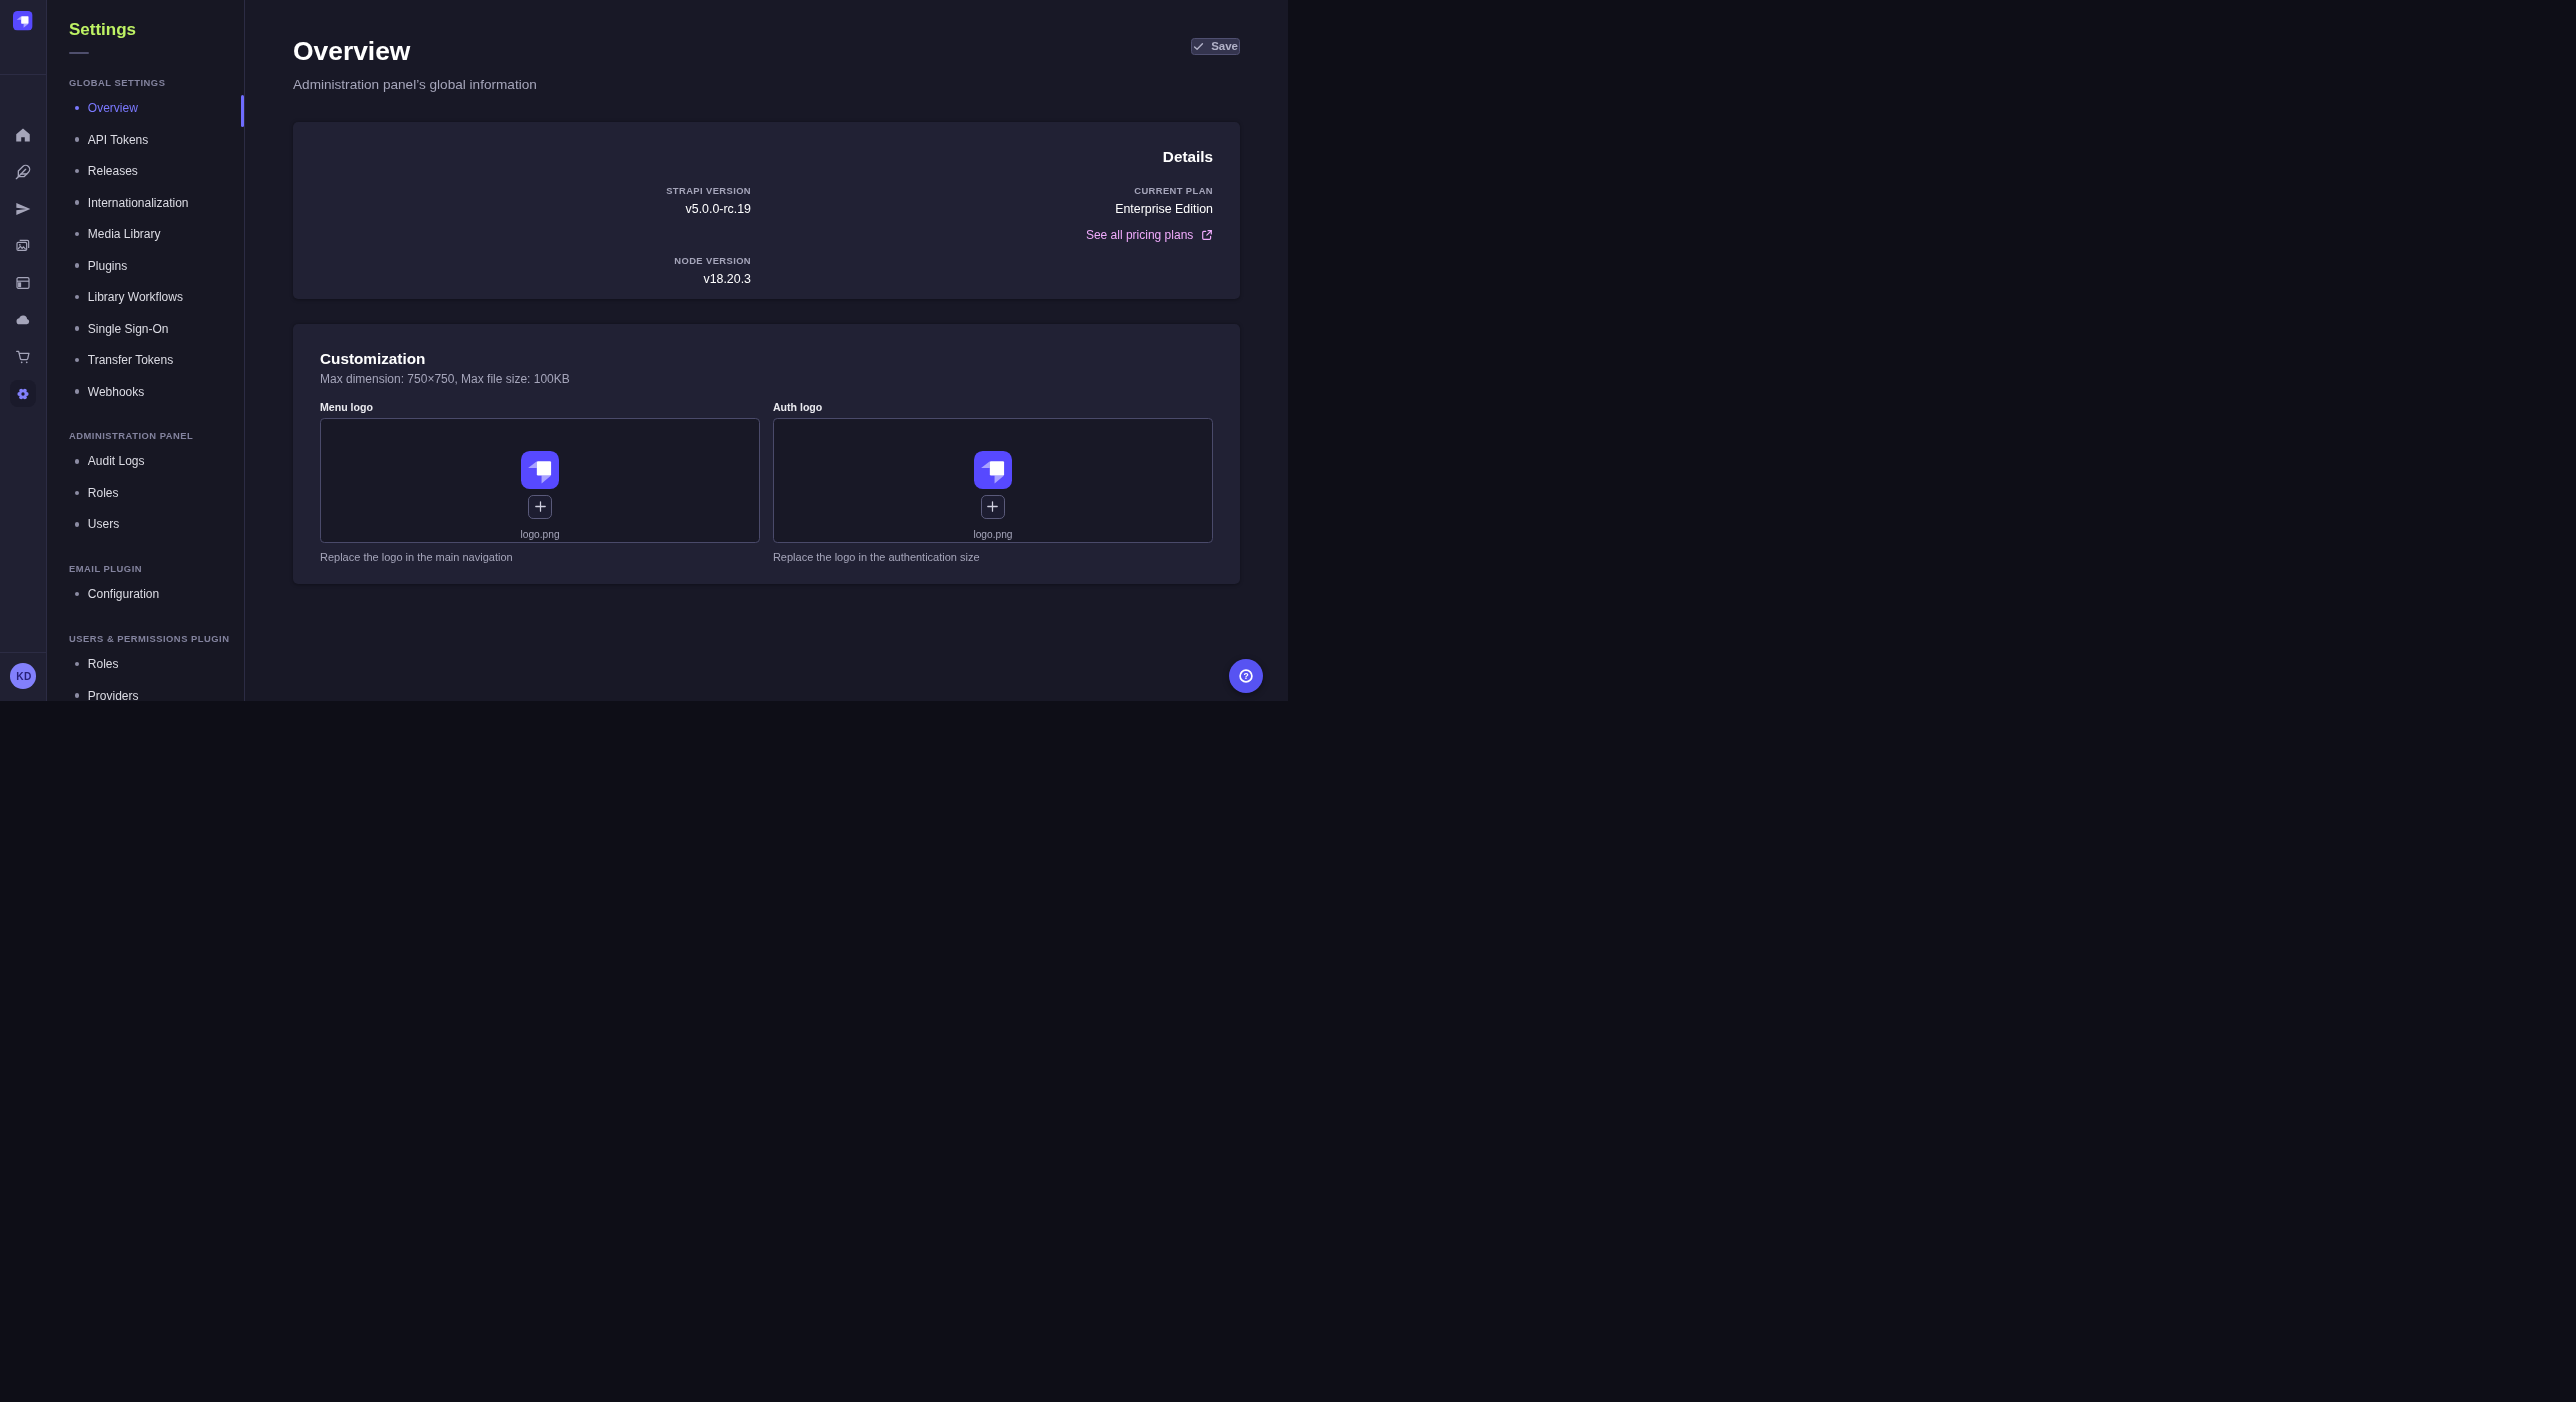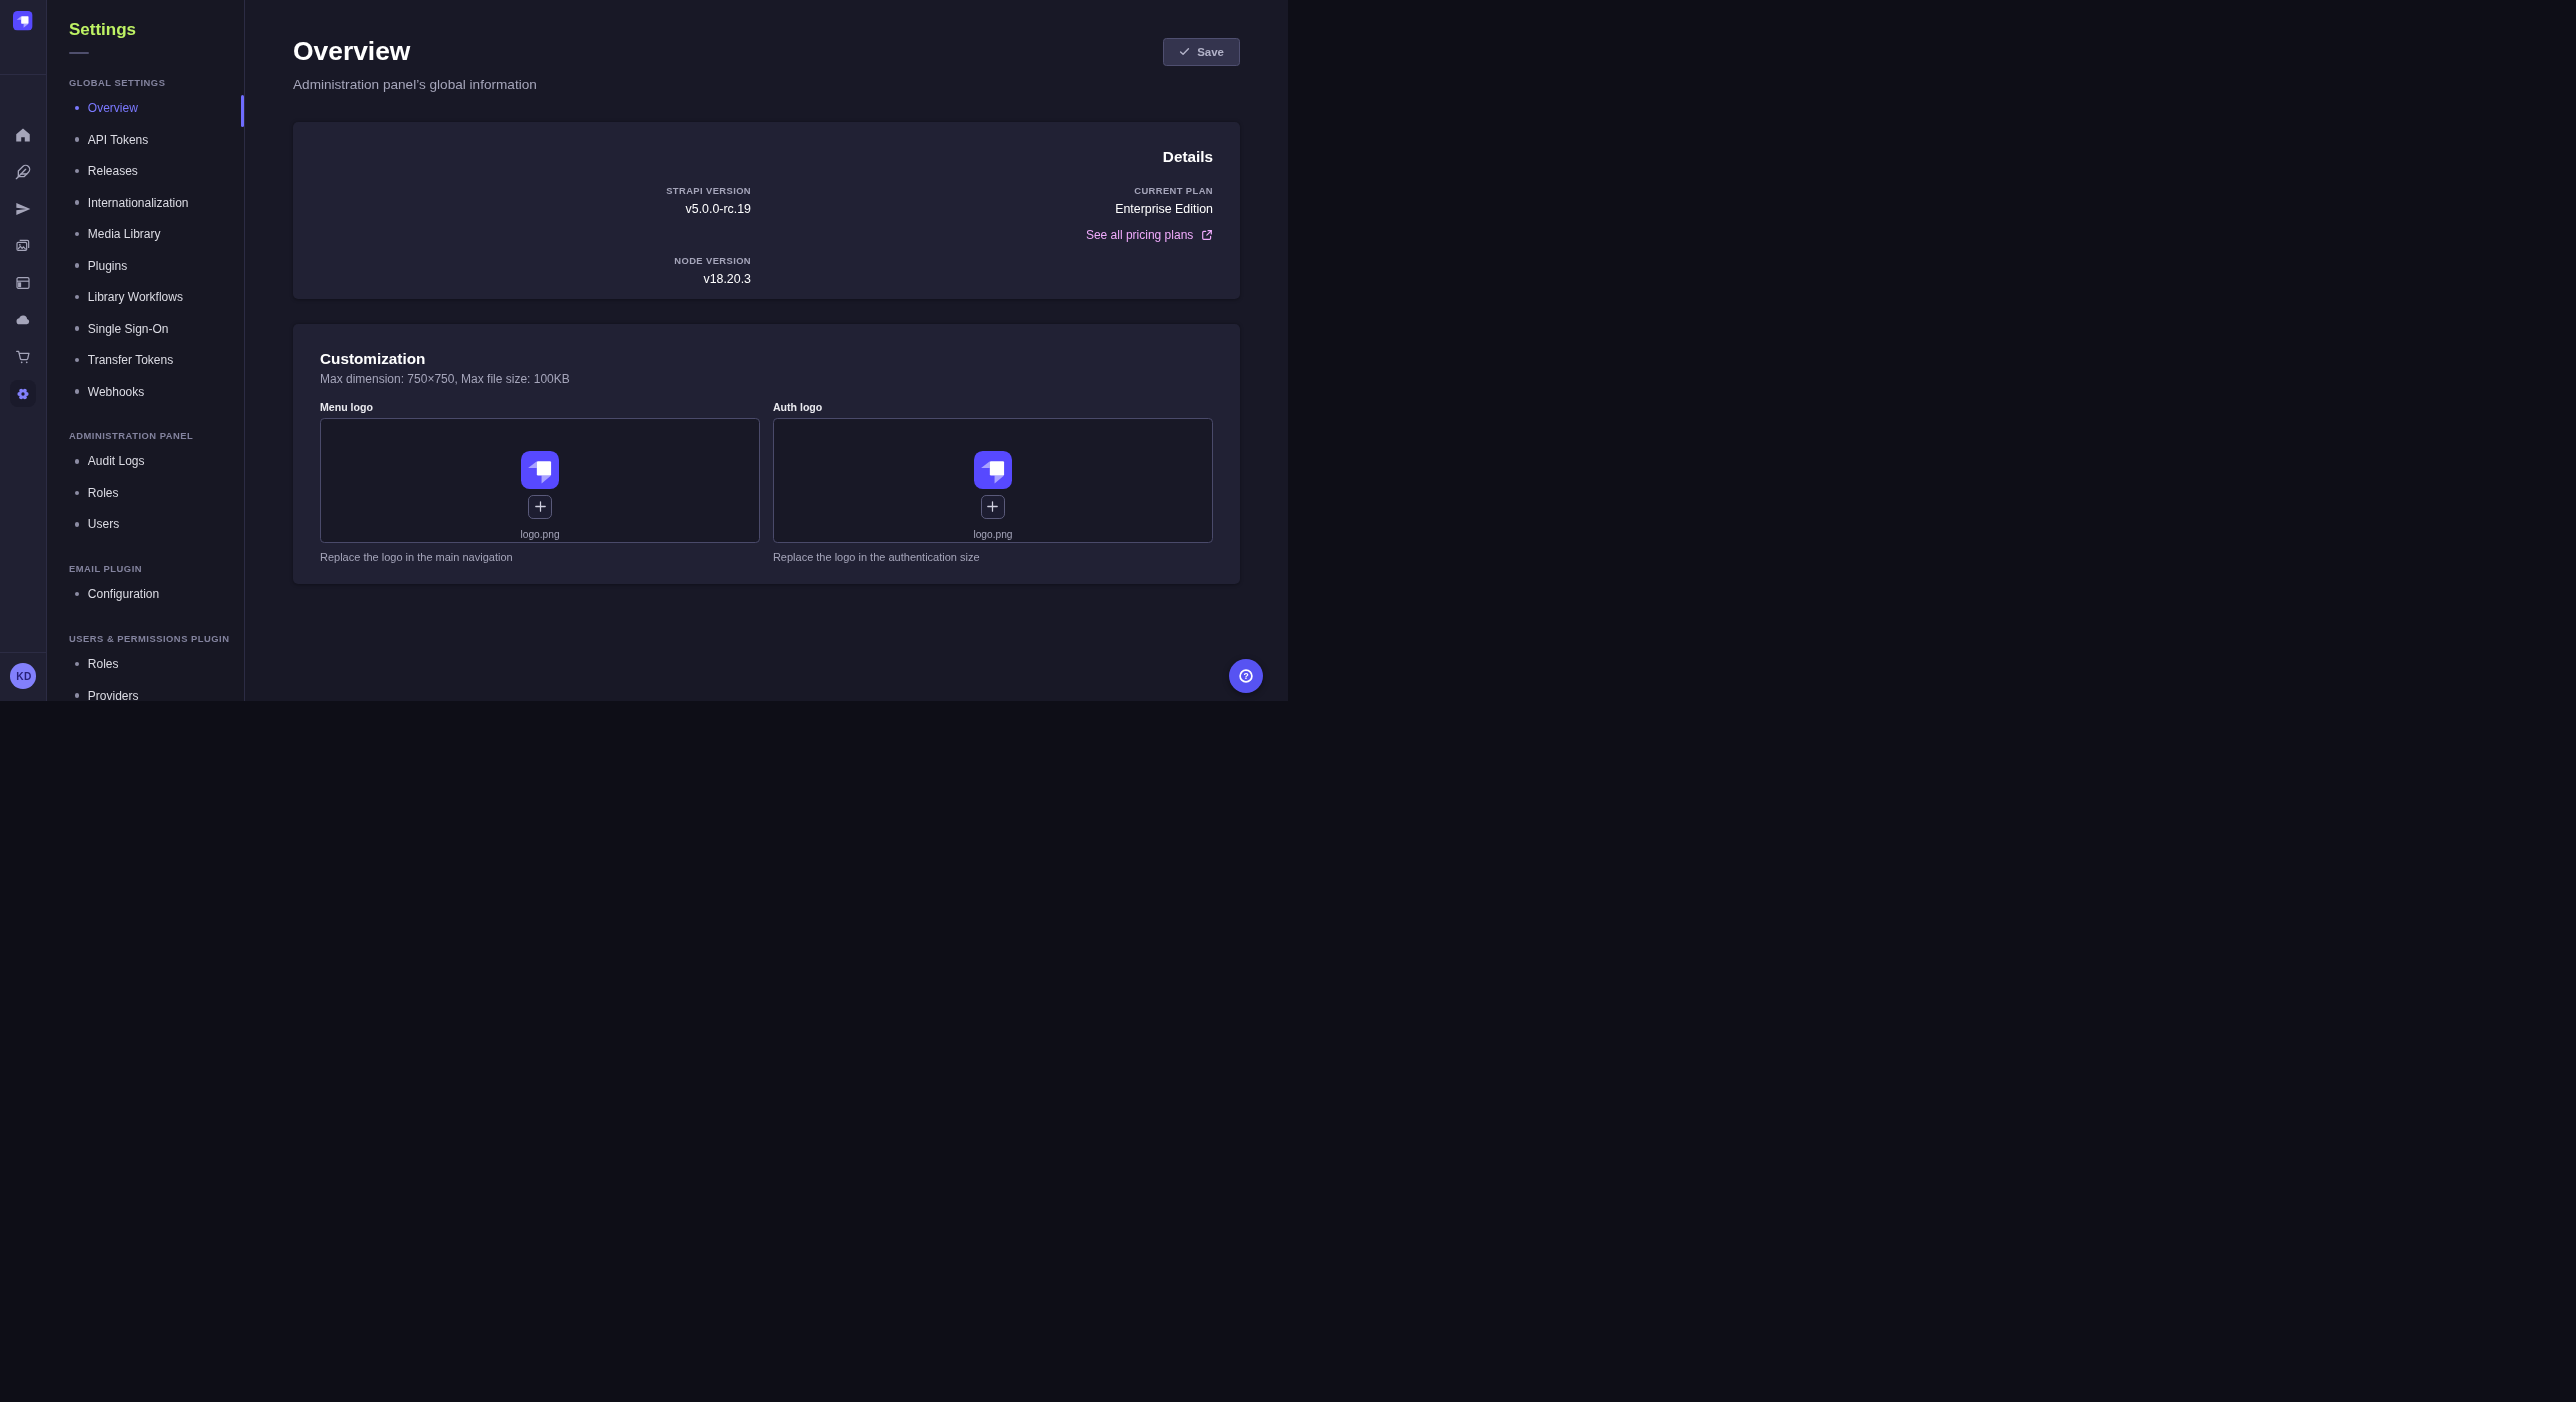--- a/index.html
+++ b/index.html
@@ -31,21 +31,21 @@
   .subnav-item .dot{width:4.3px;height:4.3px;border-radius:50%;background:#8c8ca3;margin:0 8.5px 0 28px;flex:0 0 4.3px;}
   .subnav-item.active{color:#7b79ff;}
   .subnav-item.active .dot{background:#7b79ff;}
   .active-indicator{position:absolute;right:0;top:95px;width:3.4px;height:31.5px;background:#6f6cff;border-radius:1.7px;}
 
   
   .main{flex:1;position:relative;padding:36px 48px 0 48px;overflow:hidden;}
   .page-header{display:flex;justify-content:space-between;align-items:flex-start;}
   .page-title{margin:0;font-size:26.4px;line-height:31px;font-weight:700;color:#ffffff;}
   .page-subtitle{margin:10.2px 0 0;font-size:13.6px;color:#a5a5ba;}
-  .save-btn{display:flex;align-items:center;gap:6.8px;height:28px;padding:0 15px;margin-top:1.7px;background:#34344e;border:0.9px solid #4f4f70;border-radius:3.4px;color:#b2b2c8;font-size:11.5px;font-weight:600;cursor:pointer;}
+  .save-btn{display:flex;align-items:center;gap:6.8px;height:17px;padding:0 1px;margin-top:1.7px;background:#34344e;border:0.9px solid #4f4f70;border-radius:3.4px;color:#b2b2c8;font-size:11.5px;font-weight:600;cursor:pointer;}
   .save-btn svg{width:11px;height:11px;}
 
   .card{background:#212134;border-radius:5.1px;box-shadow:0 0.9px 3.4px rgba(3,3,5,.35);padding:25.6px 27px;}
   .card h3{margin:0;font-size:15.3px;font-weight:600;color:#ffffff;}
   .card-details{margin-top:30px;height:177px;text-align:right;}
   .fields{display:grid;grid-template-columns:1fr 1fr;column-gap:31px;margin-top:19px;}
   .field-label{font-size:9.4px;font-weight:700;letter-spacing:0.4px;color:#a5a5ba;}
   .field-value{margin-top:6px;font-size:12.4px;color:#ffffff;}
   .field + .field{margin-top:39px;}
   .pricing-link{display:inline-flex;align-items:center;gap:7.7px;margin-top:12px;font-size:12px;color:#f0abfc;text-decoration:none;cursor:pointer;}

